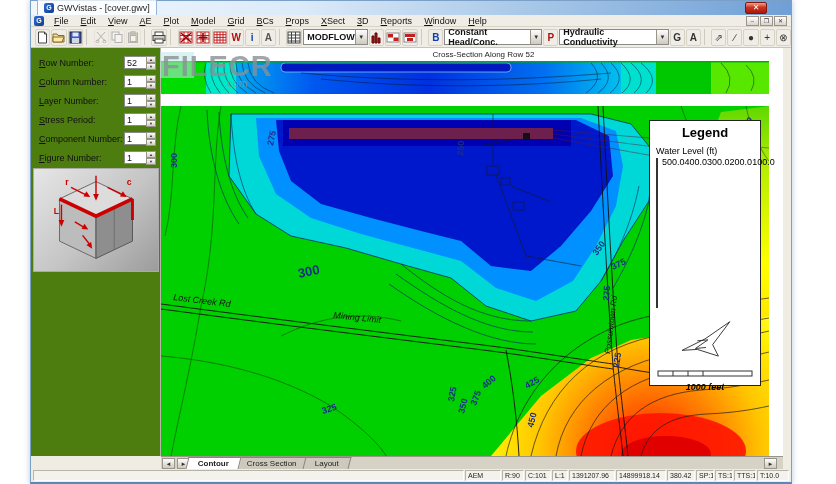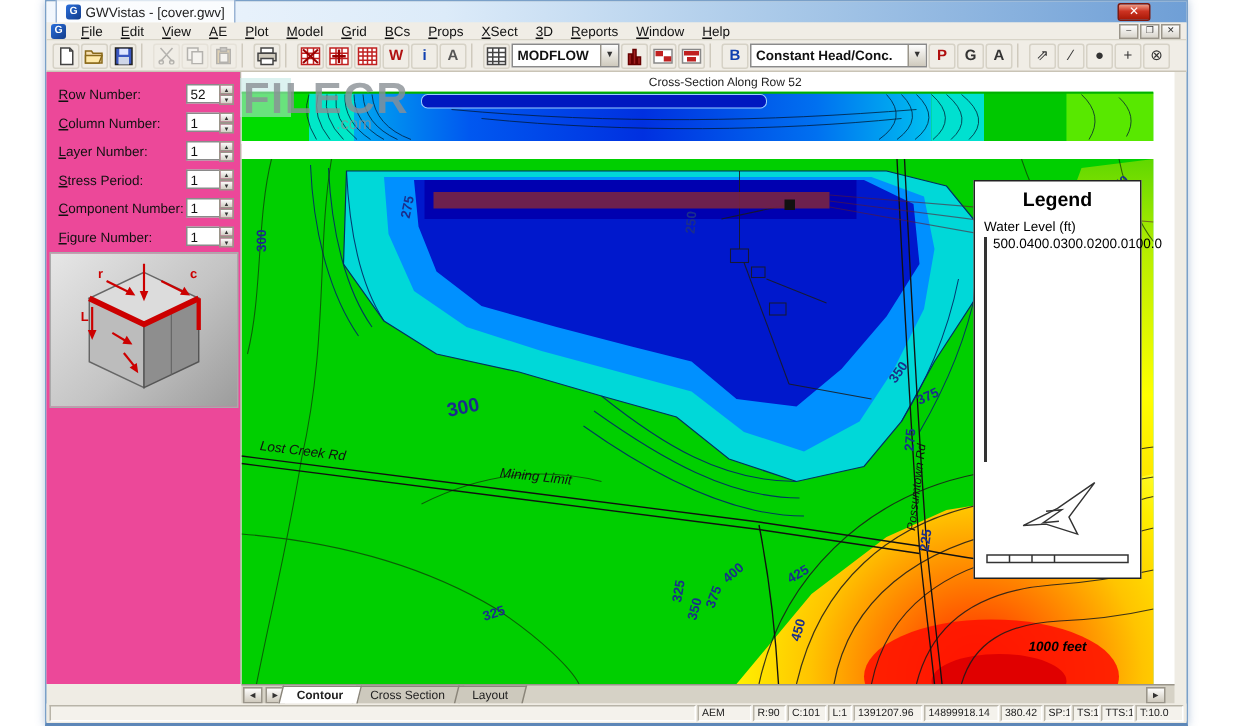--- a/index.html
+++ b/index.html
@@ -43,21 +43,21 @@
   .btn svg { display:block; }
   .btn.disabled { opacity:.38; }
   .letterbtn { font-size:10px; font-weight:bold; line-height:15px; }
   .combo { display:flex; align-items:center; height:16px; background:#fff; border:1px solid #8a8a8a;
            padding-left:3px; font-size:9px; font-weight:bold; color:#111; }
   .combo .arrowbox { margin-left:auto; width:12px; height:14px; background:linear-gradient(#fdfdfd,#cfcabd);
                      border-left:1px solid #9a958a; font-size:6px; text-align:center; line-height:14px; color:#333; }
   .glyphbtn { font-size:10px; color:#333; }
 
   
-  .leftpanel { position:absolute; left:0; top:47px; width:130px; height:408px; background:#ec4899;
+  .leftpanel { position:absolute; left:0; top:47px; width:130px; height:408px; background:#4d7c0f;
                border-right:1px solid #b8b4a8; }
   .field { display:flex; align-items:center; height:19px; padding:0 4px 0 8px; }
   .flabel { font-size:9px; color:#111; flex:1; }
   .flabel:first-letter { text-decoration:underline; }
   .fval { width:22px; height:13px; background:#fff; border:1px solid #8a8a8a; border-right:none;
           font-size:9px; padding:0 2px; line-height:12px; color:#111; }
   .spin { width:10px; height:13px; display:flex; flex-direction:column; }
   .spin span { flex:1; background:linear-gradient(#fdfdfd,#d2cec4); border:1px solid #9a958a;
                font-size:4px; line-height:5px; text-align:center; color:#333; }
   .cubepanel { position:absolute; left:2px; top:120px; width:126px; height:104px;
@@ -75,21 +75,21 @@
             border:1px solid #222; padding:4px 6px; }
   .legtitle { font-size:13px; font-weight:bold; text-align:center; color:#000; }
   .legsub { font-size:9px; color:#000; margin-top:6px; }
   .legbar-row { display:flex; margin-top:2px; }
   .legbar { width:18px; height:150px; border:1px solid #333;
             background:linear-gradient(to bottom,#f00000 0%,#ff7000 12%,#ffe000 25%,#a0e800 37%,#00d000 50%,#00e0a0 63%,#00e0f0 75%,#0090ff 88%,#0000f0 100%); }
   .legticks { display:flex; justify-content:space-between; height:152px; margin-left:4px; }
   .legticks div { font-size:9px; color:#000; line-height:9px; }
   .northwrap { display:flex; justify-content:center; margin-top:6px; }
   .scalewrap { margin-top:6px; text-align:center; }
-  .scalelabel { font-size:9px; font-weight:bold; font-style:italic; color:#000;margin-top:44px; }
+  .scalelabel { font-size:9px; font-weight:bold; font-style:italic; color:#000; }
 
   
   .tabbar { position:absolute; left:130px; top:455px; width:622px; height:13px; background:#d6d2c6;
             border-top:1px solid #9a958a; display:flex; align-items:flex-end; }
   .tabnav { width:13px; height:11px; background:linear-gradient(#fdfdfd,#cfcabd); border:1px solid #9a958a;
             font-size:6px; line-height:10px; text-align:center; color:#333; margin:0 1px 0 1px; align-self:center; }
   .tab { height:12px; padding:0 10px; font-size:8px; line-height:12px; color:#222;
          border:1px solid #8a857a; border-bottom:none; background:#cdc9bd;
          transform:skewX(-14deg); margin-left:-4px; }
   .tab > span { display:inline-block; transform:skewX(14deg); }
@@ -261,20 +261,24 @@
       <div class="btn letterbtn">
           <span style="color:#1040b0">B</span>
         </div>
       <div class="combo" style="width:118px">
         <span>Constant Head/Conc.</span>
         <span class="arrowbox">▼</span>
       </div>
       <div class="btn letterbtn">
           <span style="color:#b01010">P</span>
         </div>
+      <div class="combo" style="width:132px">
+        <span>Hydraulic Conductivity</span>
+        <span class="arrowbox">▼</span>
+      </div>
       <div class="btn letterbtn">
           <span style="color:#333">G</span>
         </div>
       <div class="btn letterbtn">
           <span style="color:#333">A</span>
         </div>
       <div class="tsep"></div>
       <div class="btn glyphbtn">
           <span>⇗</span>
         </div>

